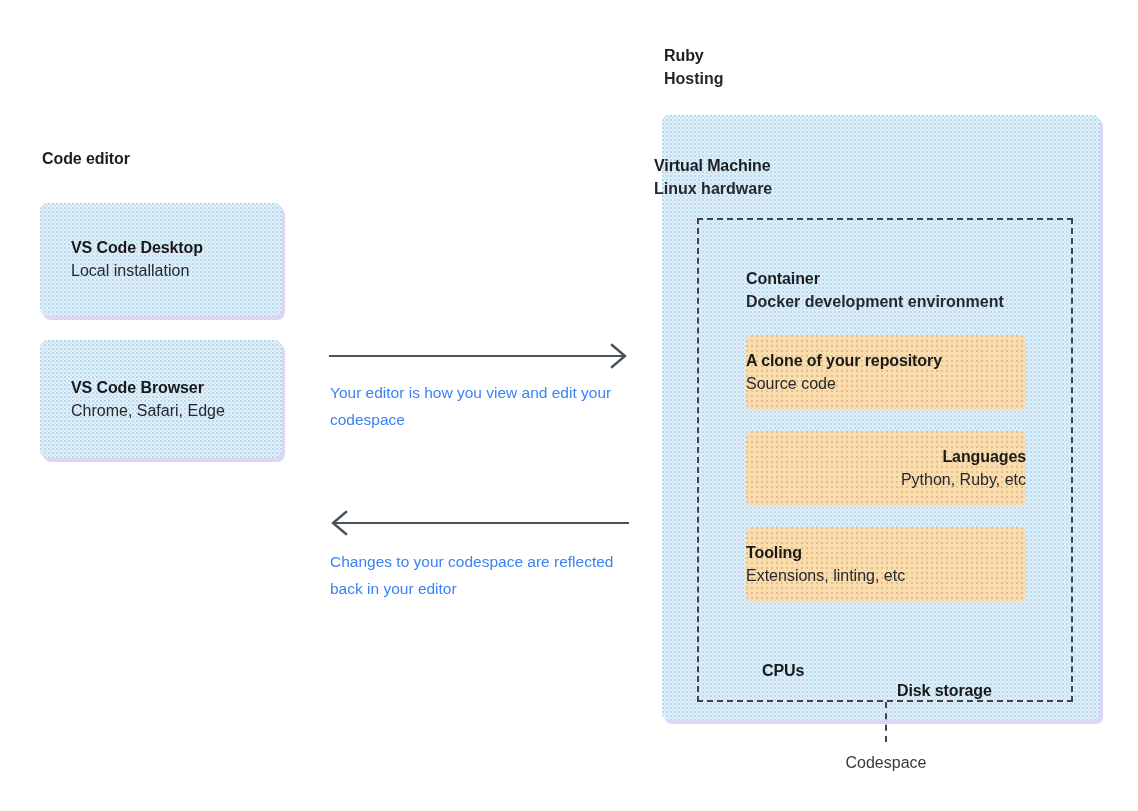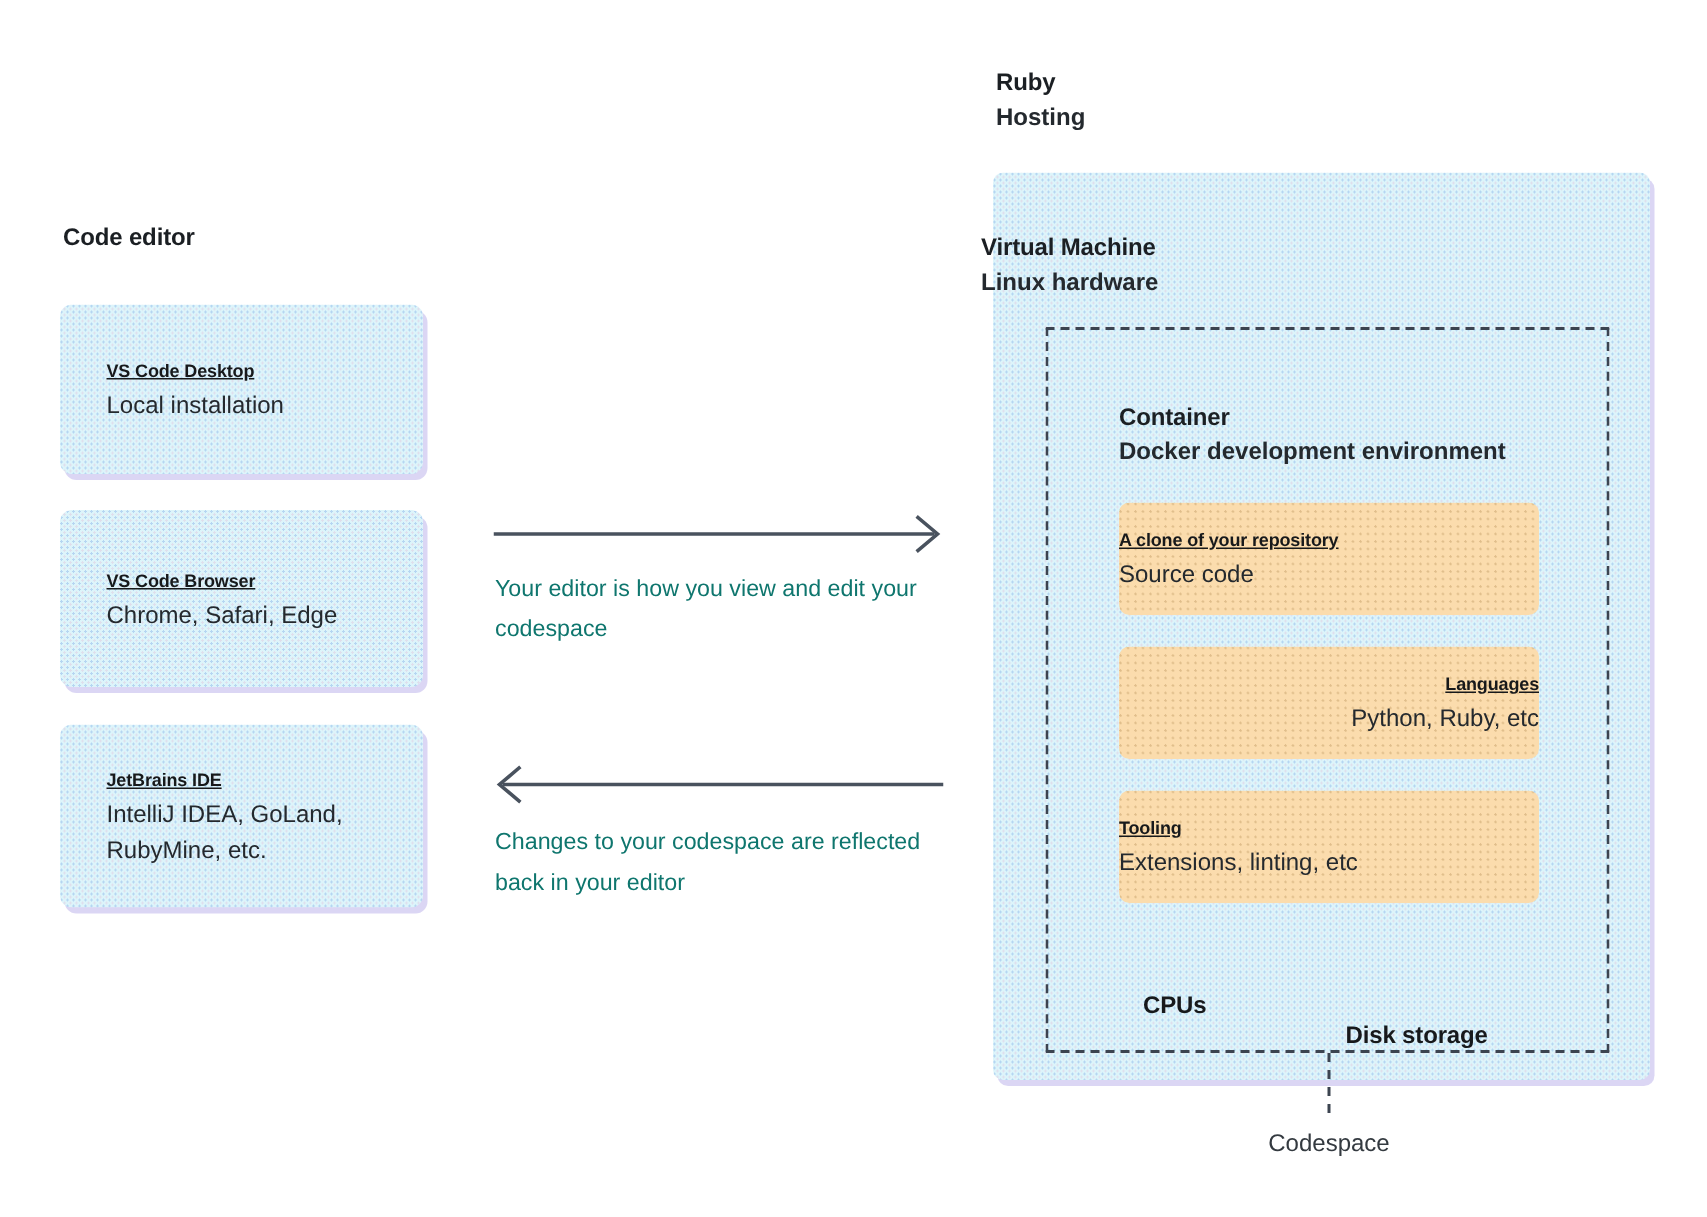--- a/index.html
+++ b/index.html
@@ -67,26 +67,25 @@
     flex-direction: column;
     justify-content: center;
     padding: 0 0 0 31px;
   }
   .card.orange {
     border-radius: 7px;
     box-shadow: none;
     padding-left: 0;
   }
   .card .c-title {
-    font-size: 12px;
+    font-size: 16px;
     font-weight: bold;
     line-height: 23px;
     color: #17191b;
     letter-spacing: -0.1px;
-    text-decoration: underline;
   }
   .card .c-sub {
     font-size: 16px;
     font-weight: normal;
     line-height: 24px;
     color: #24292e;
     max-width: 215px;
   }
   .card.orange .c-sub { max-width: 260px; }
 
@@ -154,21 +153,21 @@
     line-height: 22px;
   }
 
   
   .arrow-group { position: absolute; }
   .arrow-group svg { display: block; }
   .arrow-caption {
     position: absolute;
     font-size: 15.5px;
     line-height: 27px;
-    color: #0f766e;
+    color: #3b82f6;
     width: 300px;
   }
 </style>
 </head>
 <body>
 
 <div class="canvas">
 
   <div class="section-head" style="left:42px; top:148px;">
     <div class="sh-title">Code editor</div>
@@ -177,24 +176,20 @@
   <div class="card tex-blue" style="left:40px; top:203px; width:242px; height:113px;">
     <div class="c-title">VS Code Desktop</div>
     <div class="c-sub">Local installation</div>
   </div>
 
   <div class="card tex-blue" style="left:40px; top:340px; width:242px; height:118px;">
     <div class="c-title">VS Code Browser</div>
     <div class="c-sub">Chrome, Safari, Edge</div>
   </div>
 
-  <div class="card tex-blue" style="left:40px; top:483px; width:242px; height:122px;">
-    <div class="c-title">JetBrains IDE</div>
-    <div class="c-sub">IntelliJ IDEA, GoLand, RubyMine, etc.</div>
-  </div>
 
 
   <div class="arrow-group" style="left:329px; top:343px;">
     <svg width="300" height="26" viewBox="0 0 300 26">
       <line x1="0" y1="13" x2="294" y2="13" stroke="#49525e" stroke-width="2.2"></line>
       <polyline points="283,2 296,13 283,24" fill="none" stroke="#49525e" stroke-width="2.4" stroke-linecap="square" stroke-linejoin="miter"></polyline>
     </svg>
   </div>
   <div class="arrow-caption" style="left:330px; top:379px;">Your editor is how you view and edit your codespace</div>
 

